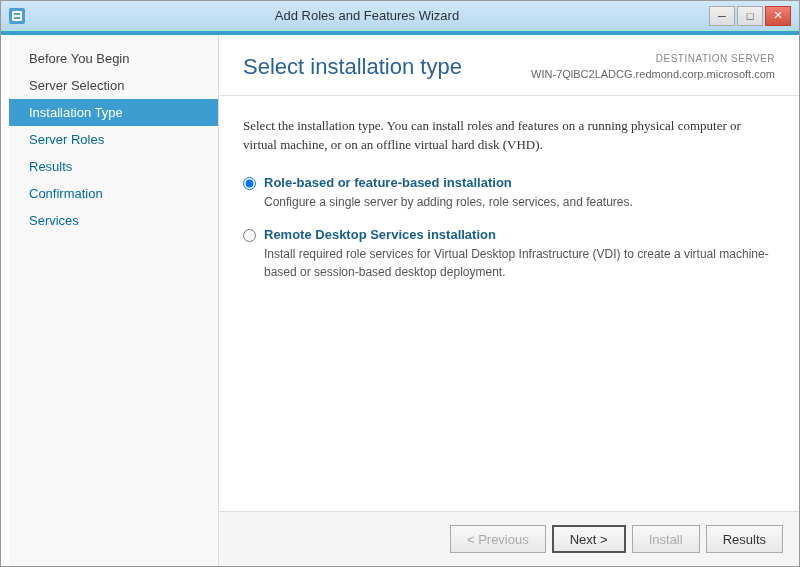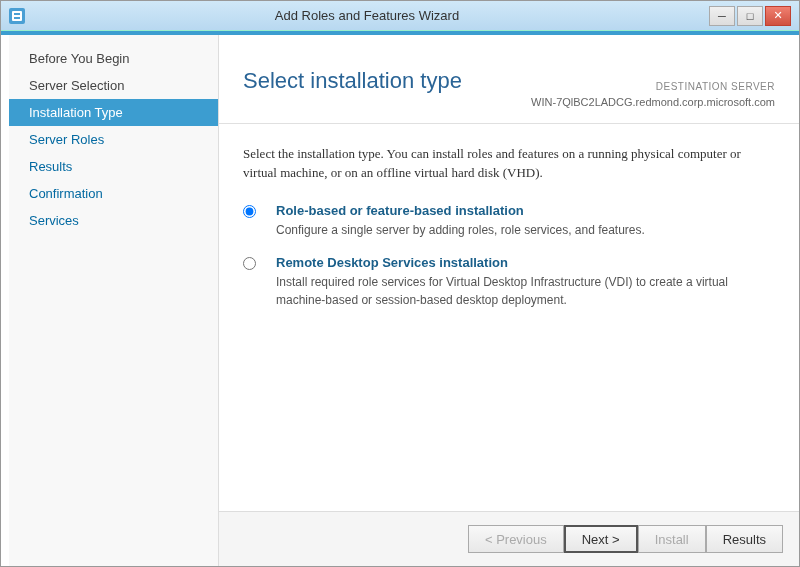--- a/index.html
+++ b/index.html
@@ -125,21 +125,20 @@
       font-size: 22px;
       font-weight: 300;
       color: #2a6496;
     }
 
     .destination-server {
       text-align: right;
       font-size: 11px;
       color: #666;
       line-height: 1.5;
-      margin-top: 28px;
     }
 
     .destination-label {
       font-size: 10px;
       color: #888;
       text-transform: uppercase;
       letter-spacing: 0.5px;
     }
 
     .main-body {
@@ -153,21 +152,21 @@
       color: #333;
       line-height: 1.5;
       margin-bottom: 20px;
       font-family: Liberation Serif, serif;
     }
 
     .radio-option {
       margin-bottom: 16px;
       display: flex;
       align-items: flex-start;
-      gap: 20px;
+      gap: 8px;
     }
 
     .radio-input {
       margin-top: 2px;
       flex-shrink: 0;
       cursor: pointer;
     }
 
     .radio-content {
       flex: 1;
@@ -187,21 +186,21 @@
     }
 
     .footer {
       height: 55px;
       background: #f5f5f5;
       border-top: 1px solid #ddd;
       display: flex;
       align-items: center;
       justify-content: flex-end;
       padding: 0 16px;
-      gap: 0;
+      gap: 6px;
       flex-shrink: 0;
     }
 
     .footer-btn {
       height: 28px;
       padding: 0 16px;
       border: 1px solid #aaa;
       background: linear-gradient(to bottom, #f8f8f8, #e8e8e8);
       color: #333;
       font-size: 13px;

